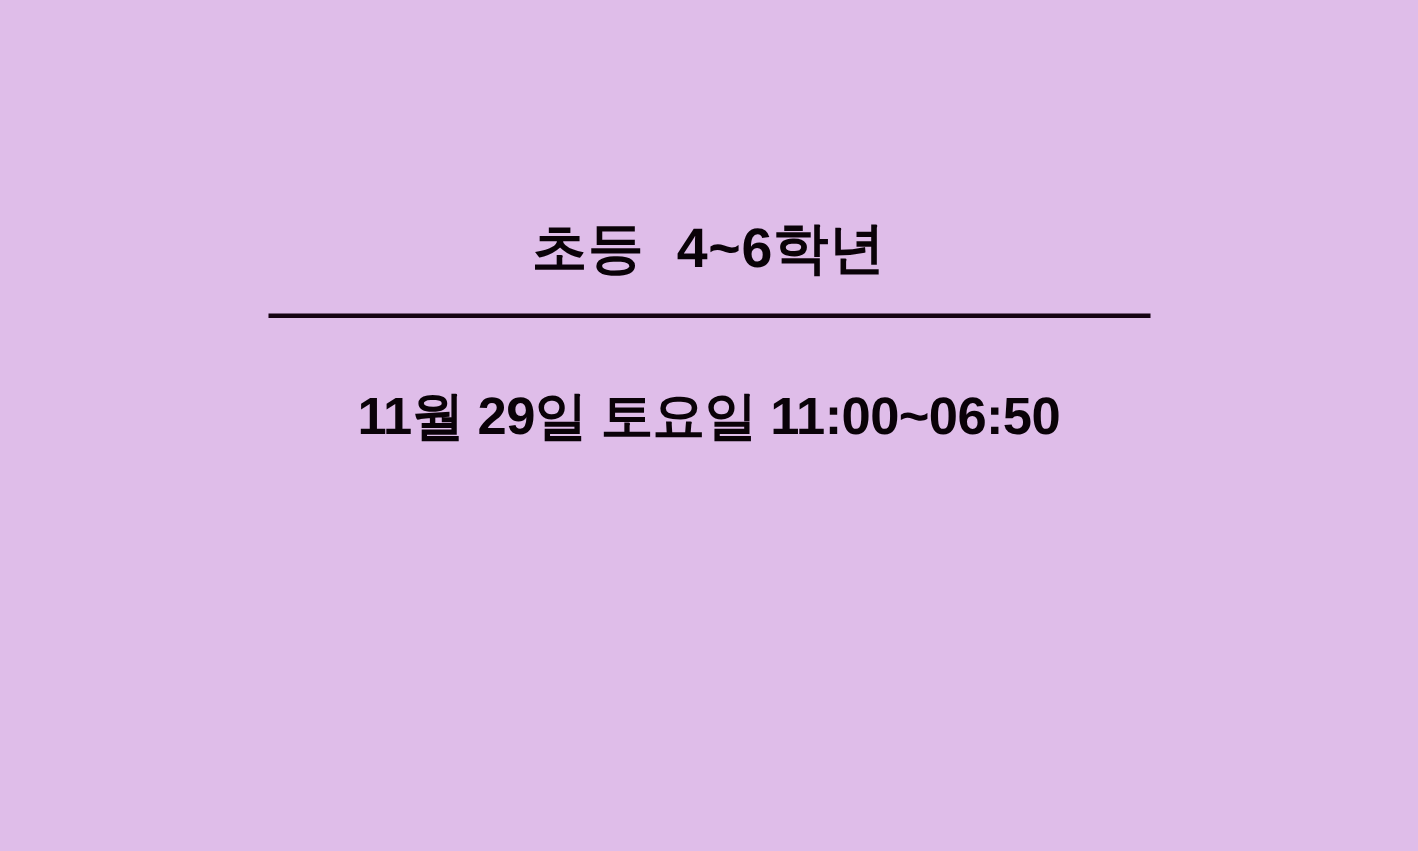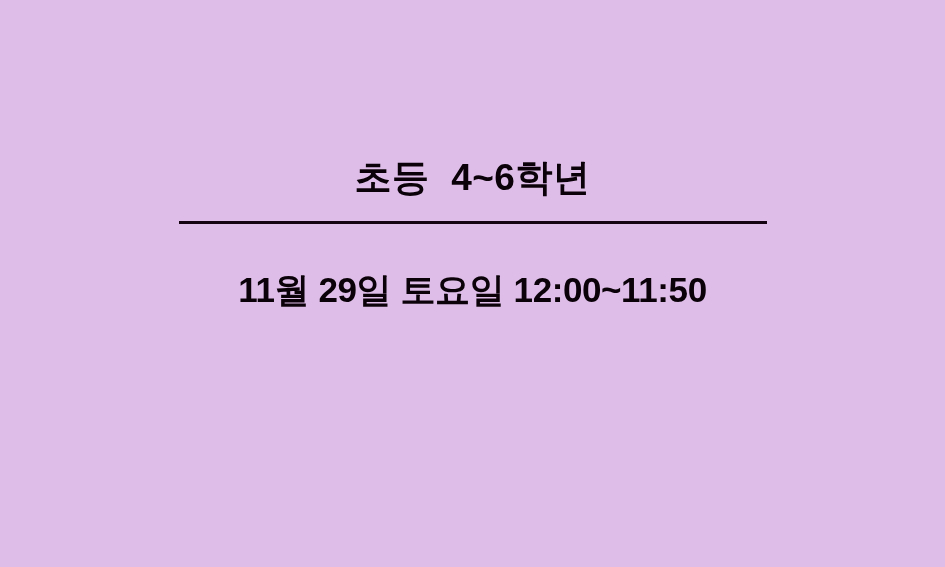--- a/index.html
+++ b/index.html
@@ -22,21 +22,21 @@
     background: #dfbde9;
     display: flex;
     flex-direction: column;
     align-items: center;
     justify-content: flex-start;
     box-sizing: border-box;
   }
 
   .poster-inner {
     width: 600px;
-    margin: 12px auto;
+    margin: 0 auto;
     display: flex;
     flex-direction: column;
     align-items: center;
     justify-content: center;
   }
 
   
   .grade-line {
     margin-top: 139px;
     height: 52px;
@@ -90,16 +90,16 @@
 <body>
 
 <div class="poster">
   <div class="poster-inner">
 
     <div class="grade-line">초등  4~6학년</div>
 
     <div class="divider"></div>
 
 
-    <div class="datetime">11월 29일 토요일 12:00~11:50</div>
+    <div class="datetime">11월 29일 토요일 11:00~06:50</div>
 
   </div>
 </div>
 
 </body></html>

